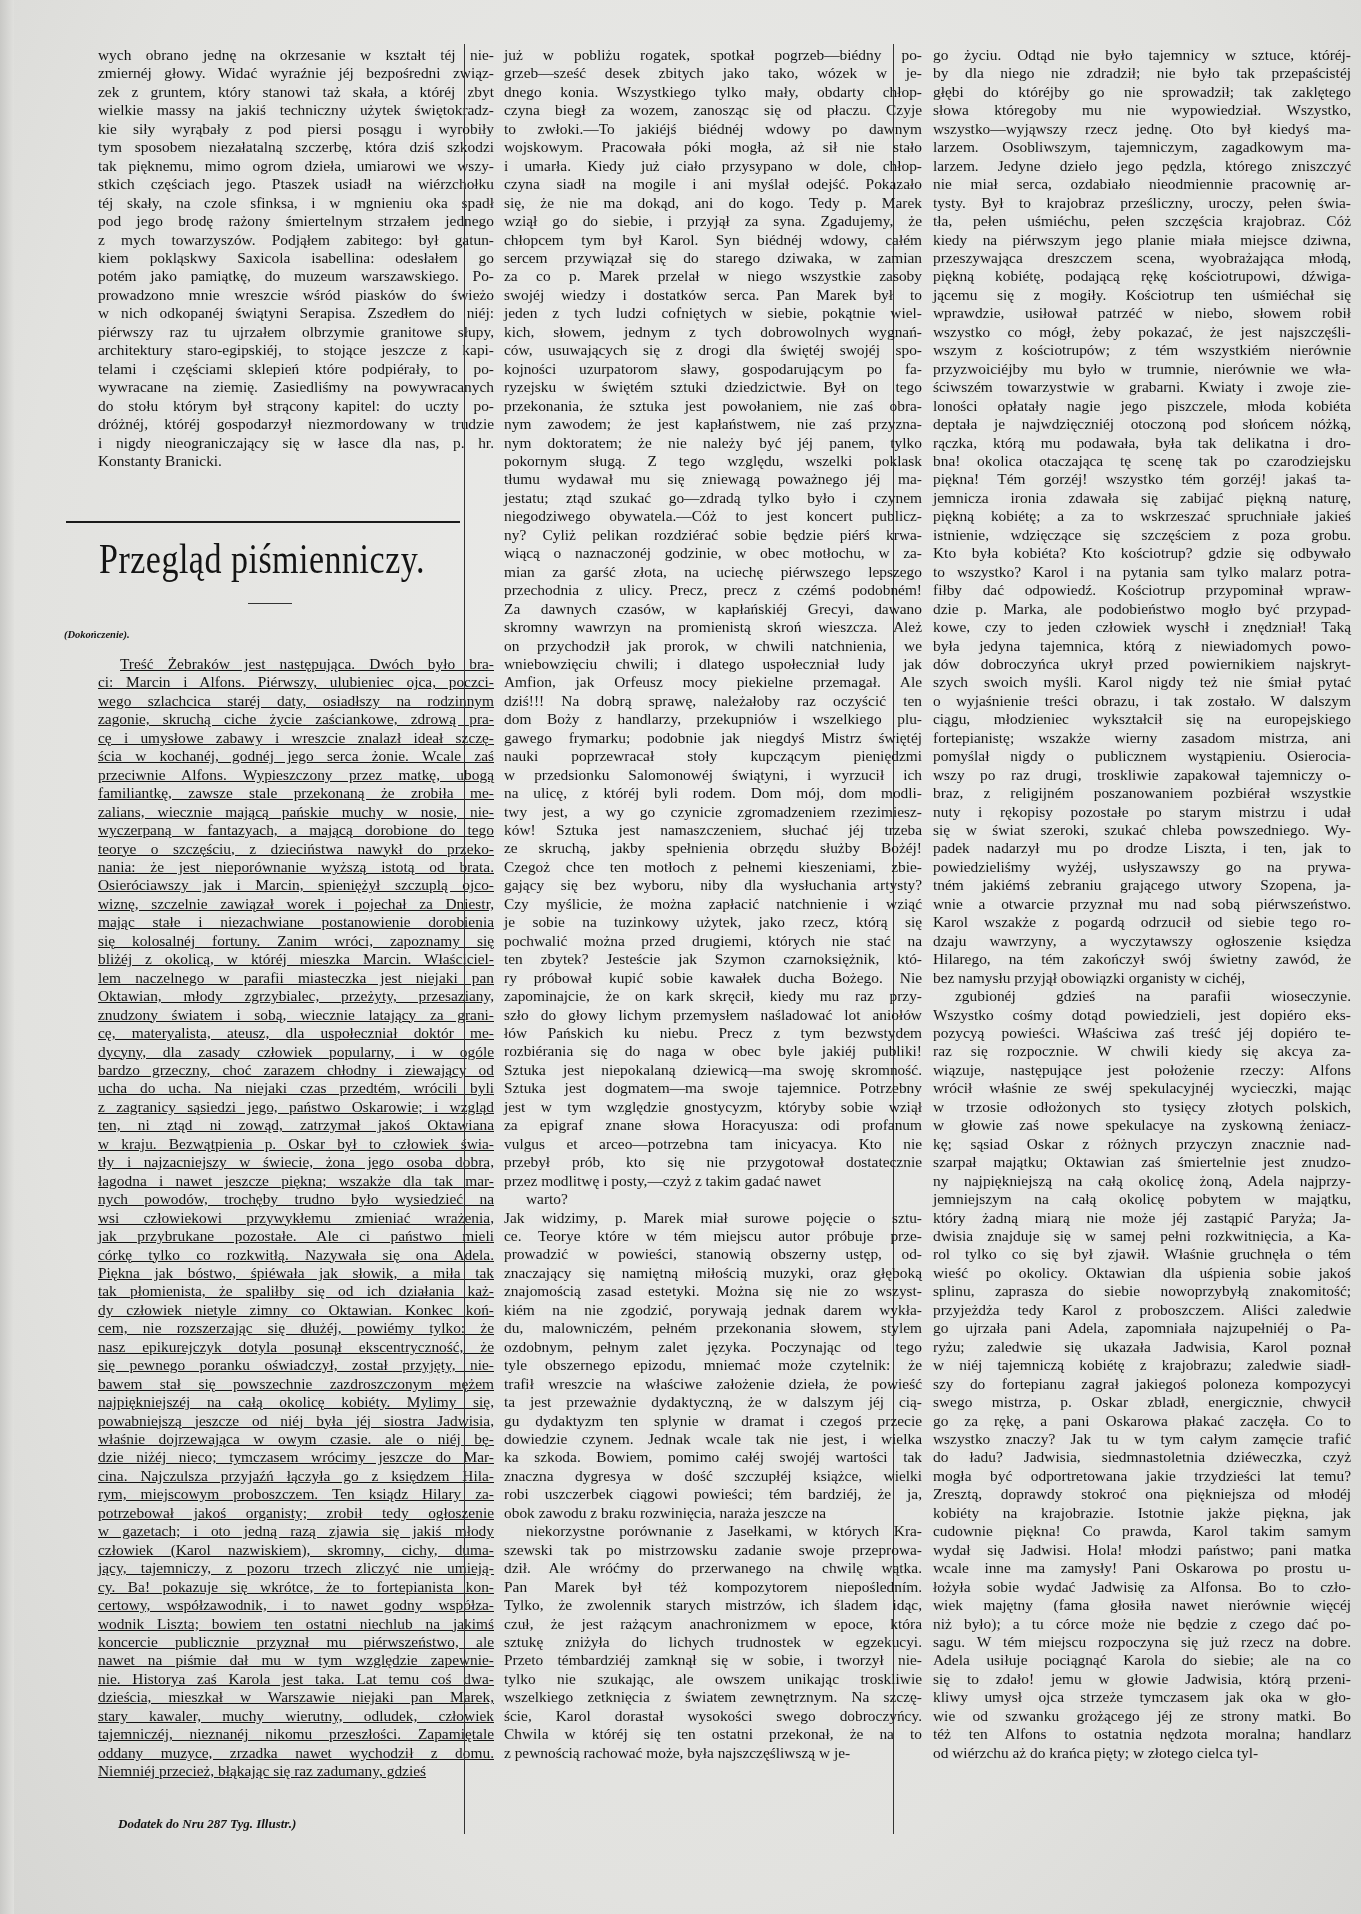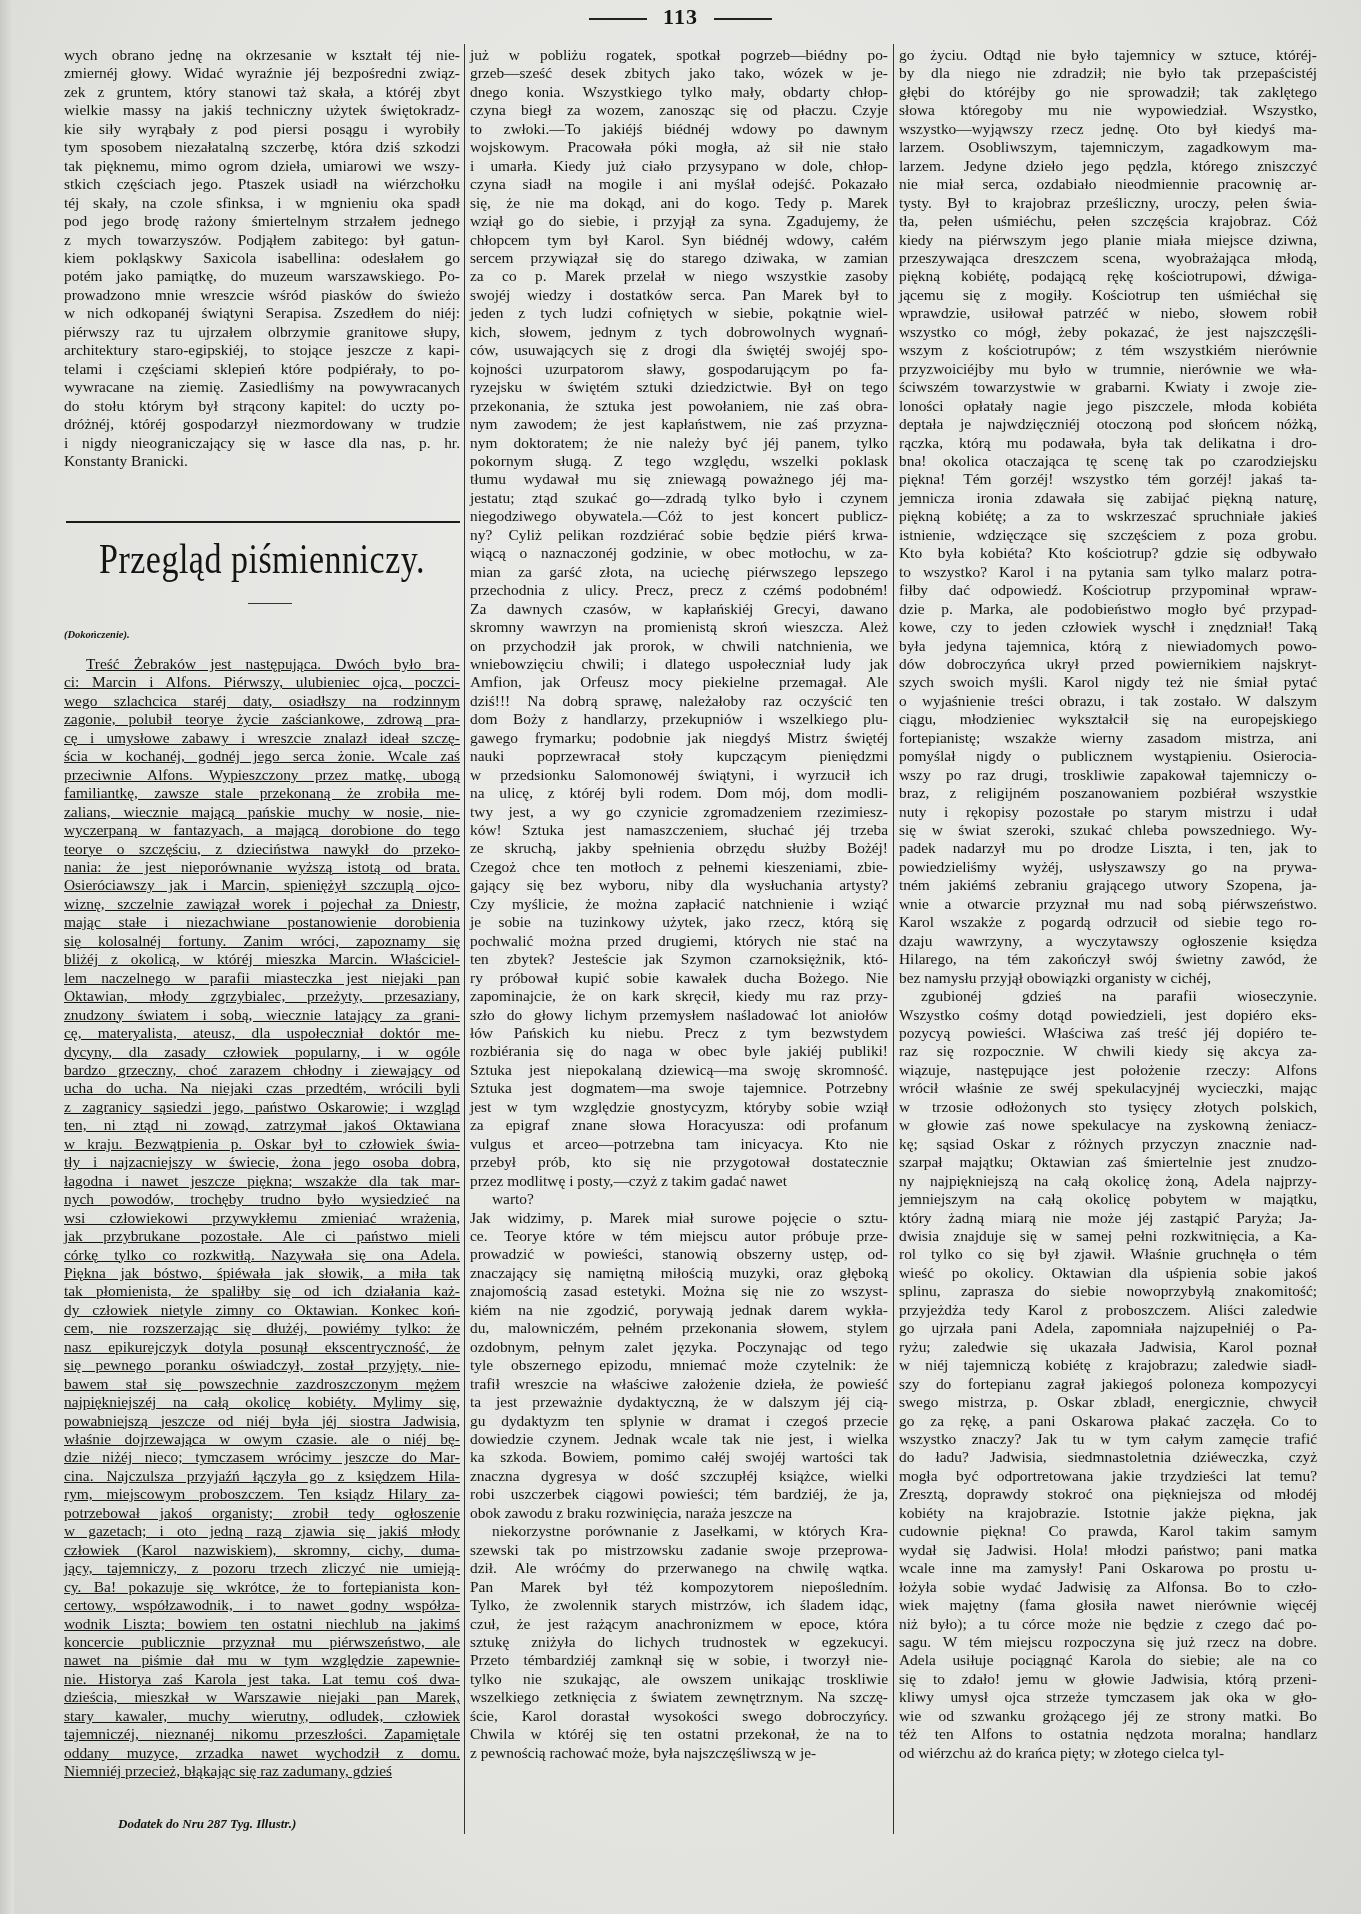--- a/index.html
+++ b/index.html
@@ -4,44 +4,41 @@
 <style>
   html,body{margin:0;padding:0;}
   body{width:1361px;height:1914px;background:#e4e4e2;overflow:hidden;position:relative;
        font-family:"Liberation Serif","DejaVu Serif",serif;color:#141414;}
   .page{position:absolute;left:0;top:0;width:1361px;height:1914px;
         background:radial-gradient(ellipse at 50% 40%,#ececea 0%,#e2e2df 70%,#d6d6d3 100%);}
   .leftedge{position:absolute;left:0;top:0;width:14px;height:1914px;
         background:linear-gradient(90deg,#c9c9c6,#e0e0dd);}
   .folio{position:absolute;top:4px;left:0;width:1361px;text-align:center;font-size:22px;font-weight:bold;letter-spacing:1px;}
   .folio .dash{display:inline-block;width:58px;border-top:2px solid #222;vertical-align:middle;margin:0 16px;}
-  .col{position:absolute;top:46px;font-size:15.4px;line-height:18.45px;text-align:justify;}
+  .col{position:absolute;top:46px;font-size:15.4px;line-height:18.45px;text-align:justify;margin-left:34px;}
   .col .ln{display:block;white-space:nowrap;text-align-last:justify;text-align:justify;}
   .col .ln.last{text-align-last:left;}
   .col .ind{padding-left:22px;}
   #col1{left:64px;width:396px;}
   #col2{left:470px;width:418px;}
   #col3{left:899px;width:418px;}
   .rule-v{position:absolute;top:44px;width:0;border-left:1.6px solid #333;}
   .hr{position:absolute;left:66px;width:394px;border-top:2.2px solid #1a1a1a;}
   .title{position:absolute;left:64px;width:396px;text-align:center;font-size:34px;letter-spacing:0.5px;top:540px;
          font-family:"Liberation Serif","DejaVu Serif",serif;transform:scaleY(1.25);}
   .smallrule{position:absolute;left:248px;width:44px;border-top:1.5px solid #333;top:603px;}
   .sub{position:absolute;left:64px;width:396px;font-style:italic;font-weight:bold;font-size:10.5px;top:629px;}
   .footer{position:absolute;left:118px;top:1816px;font-style:italic;font-weight:bold;font-size:13px;}
 </style>
 </head>
 <body>
 
 <div class="page">
   <div class="leftedge"></div>
 
-  <div class="folio">
-    <span class="dash"></span><span>113</span><span class="dash"></span>
-  </div>
 
   <div class="col" id="col1">
     <div id="col1-top">
         <span class="ln">wych obrano jednę na okrzesanie w kształt téj nie-</span>
         <span class="ln">zmiernéj głowy. Widać wyraźnie jéj bezpośredni związ-</span>
         <span class="ln">zek z gruntem, który stanowi taż skała, a któréj zbyt</span>
         <span class="ln">wielkie massy na jakiś techniczny użytek świętokradz-</span>
         <span class="ln">kie siły wyrąbały z pod piersi posągu i wyrobiły</span>
         <span class="ln">tym sposobem niezałatalną szczerbę, która dziś szkodzi</span>
         <span class="ln">tak pięknemu, mimo ogrom dzieła, umiarowi we wszy-</span>
@@ -66,21 +63,21 @@
 
   <div class="hr" style="top:521px"></div>
   <div class="title">Przegląd piśmienniczy.</div>
   <div class="smallrule"></div>
   <div class="sub">(Dokończenie).</div>
 
   <div class="col" id="col1b" style="left:64px;width:396px;top:655px;text-decoration:underline;">
       <span class="ln ind">Treść Żebraków jest następująca. Dwóch było bra-</span>
       <span class="ln">ci: Marcin i Alfons. Piérwszy, ulubieniec ojca, poczci-</span>
       <span class="ln">wego szlachcica staréj daty, osiadłszy na rodzinnym</span>
-      <span class="ln">zagonie, polubił teorye życie zaściankowe, zdrową pra-</span>
+      <span class="ln">zagonie, skruchą ciche życie zaściankowe, zdrową pra-</span>
       <span class="ln">cę i umysłowe zabawy i wreszcie znalazł ideał szczę-</span>
       <span class="ln">ścia w kochanéj, godnéj jego serca żonie. Wcale zaś</span>
       <span class="ln">przeciwnie Alfons. Wypieszczony przez matkę, ubogą</span>
       <span class="ln">familiantkę, zawsze stale przekonaną że zrobiła me-</span>
       <span class="ln">zalians, wiecznie mającą pańskie muchy w nosie, nie-</span>
       <span class="ln">wyczerpaną w fantazyach, a mającą dorobione do tego</span>
       <span class="ln">teorye o szczęściu, z dzieciństwa nawykł do przeko-</span>
       <span class="ln">nania: że jest nieporównanie wyższą istotą od brata.</span>
       <span class="ln">Osieróciawszy jak i Marcin, spieniężył szczuplą ojco-</span>
       <span class="ln">wiznę, szczelnie zawiązał worek i pojechał za Dniestr,</span>

